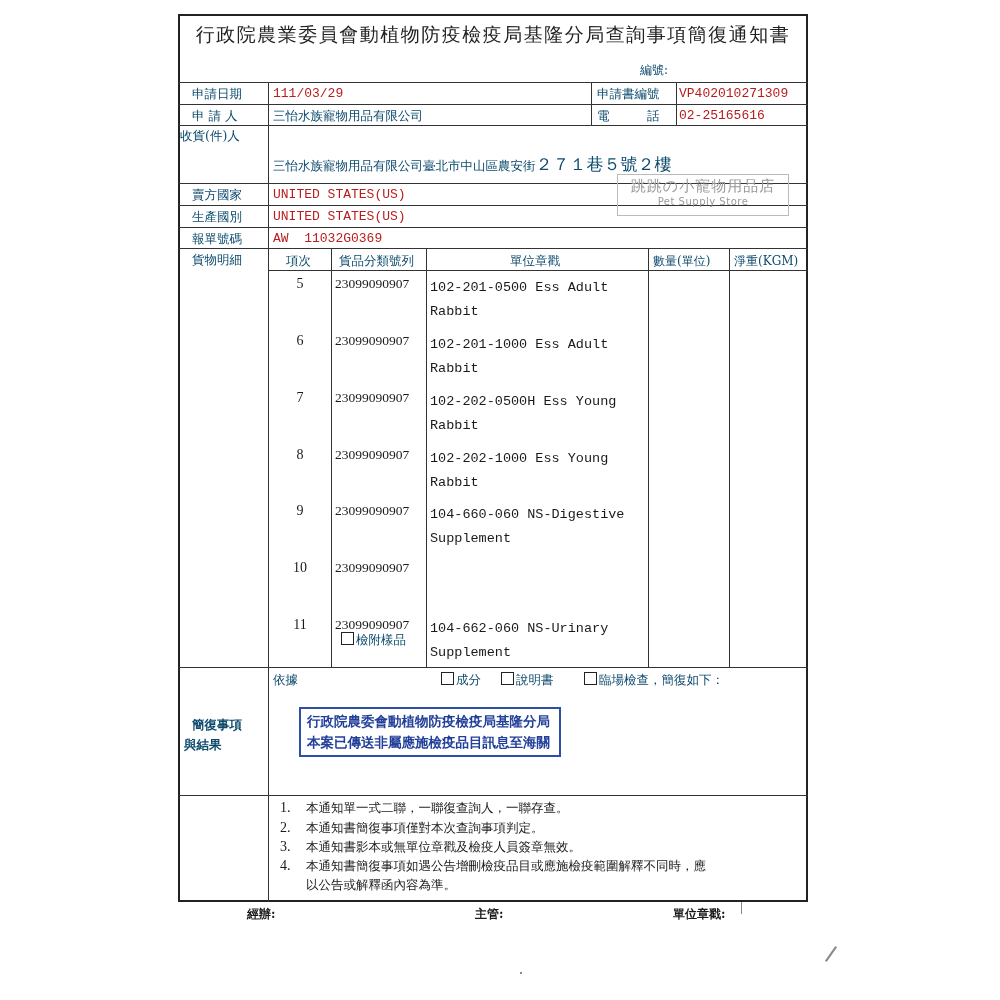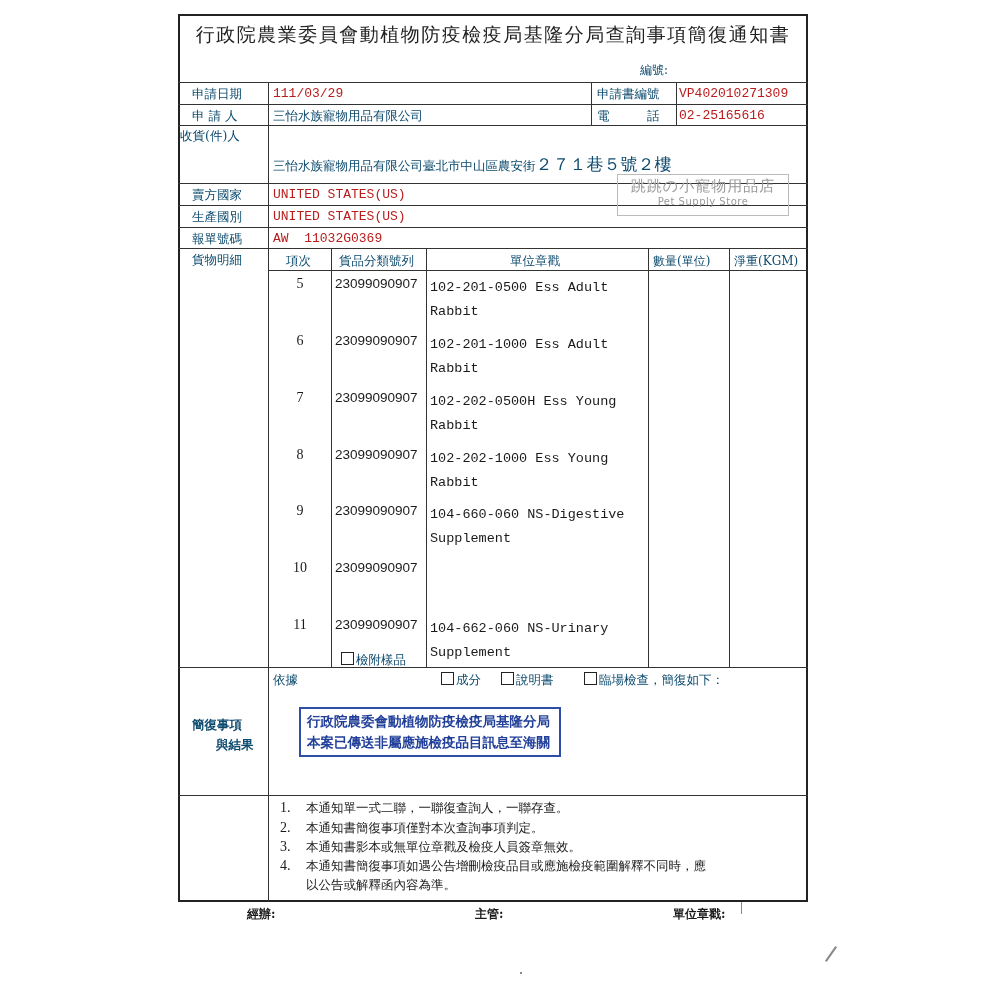--- a/index.html
+++ b/index.html
@@ -18,21 +18,21 @@
     .cn { font-family: "DejaVu Serif", serif; font-size: 12.5px; }
     .addr-big { font-size: 17px; }
     .watermark { position: absolute; left: 617px; top: 174px; width: 170px; height: 40px;
                  border: 1px solid #bbb; text-align: center; color: #9a9a9a; }
     .watermark .w1 { font-size: 15px; letter-spacing: 1px; margin-top: 2px; }
     .watermark .w2 { font-family: "DejaVu Sans", sans-serif; font-size: 10px; letter-spacing: 0.5px; }
     .item-row { position: absolute; left: 270px; width: 538px; height: 56px; }
     .item-row .no { position: absolute; left: 14px; width: 32px; text-align: center; top: 8px;
                     font-family: "Liberation Serif", serif; font-size: 14px; }
     .item-row .code { position: absolute; left: 65px; top: 8px;
-                      font-family: Liberation Sans, sans-serif; font-size: 13.5px; }
+                      font-family: Liberation Serif, serif; font-size: 13.5px; }
     .item-row .name { position: absolute; left: 160px; top: 8px; width: 215px; line-height: 24px;
                       font-family: "Liberation Mono", monospace; font-size: 13.5px; }
     .stamp { position: absolute; left: 299px; top: 707px; width: 262px; height: 50px;
              border: 2px solid #2d4fa8; color: #22409a; box-sizing: border-box;
              font-size: 13.5px; padding: 2px 6px; line-height: 21px; font-weight: bold; }
     .cb { display: inline-block; width: 11px; height: 11px; border: 1px solid #222;
           vertical-align: -1px; margin-right: 2px; }
     .note { position: absolute; left: 280px; font-size: 12.5px; white-space: nowrap; }
     .note .n { display: inline-block; width: 26px; font-family: "Liberation Serif", serif; font-size: 14px; }
     .sig { position: absolute; top: 906px; font-size: 12px; font-weight: bold; margin-left: 40px; }
@@ -130,24 +130,24 @@
   <div class="no">10</div>
   <div class="code">23099090907</div>
 </div>
 <div class="item-row" style="top:609px;">
   <div class="no">11</div>
   <div class="code">23099090907</div>
   <div class="name">104-662-060 NS-Urinary Supplement</div>
 </div>
 
 <div class="lbl" style="left:192px; top:717px; font-weight:bold;">簡復事項</div>
-<div class="lbl" style="left:216px; top:737px; font-weight:bold;">與結果</div>
+<div class="lbl" style="left:184px; top:737px; font-weight:bold;">與結果</div>
 
 <div class="lbl" style="left:273px; top:672px;">依據</div>
-<div class="lbl" style="left:341px; top:652px;"><span class="cb"></span><span>檢附樣品</span></div>
+<div class="lbl" style="left:341px; top:632px;"><span class="cb"></span><span>檢附樣品</span></div>
 <div class="lbl" style="left:441px; top:672px;"><span class="cb"></span><span>成分</span></div>
 <div class="lbl" style="left:501px; top:672px;"><span class="cb"></span><span>說明書</span></div>
 <div class="lbl" style="left:584px; top:672px;"><span class="cb"></span><span>臨場檢查，簡復如下：</span></div>
 
 <div class="stamp">
   <div>行政院農委會動植物防疫檢疫局基隆分局</div>
   <div>本案已傳送非屬應施檢疫品目訊息至海關</div>
 </div>
 
 <div class="note" style="top:800px;"><span class="n">1.</span><span>本通知單一式二聯，一聯復查詢人，一聯存查。</span></div>

